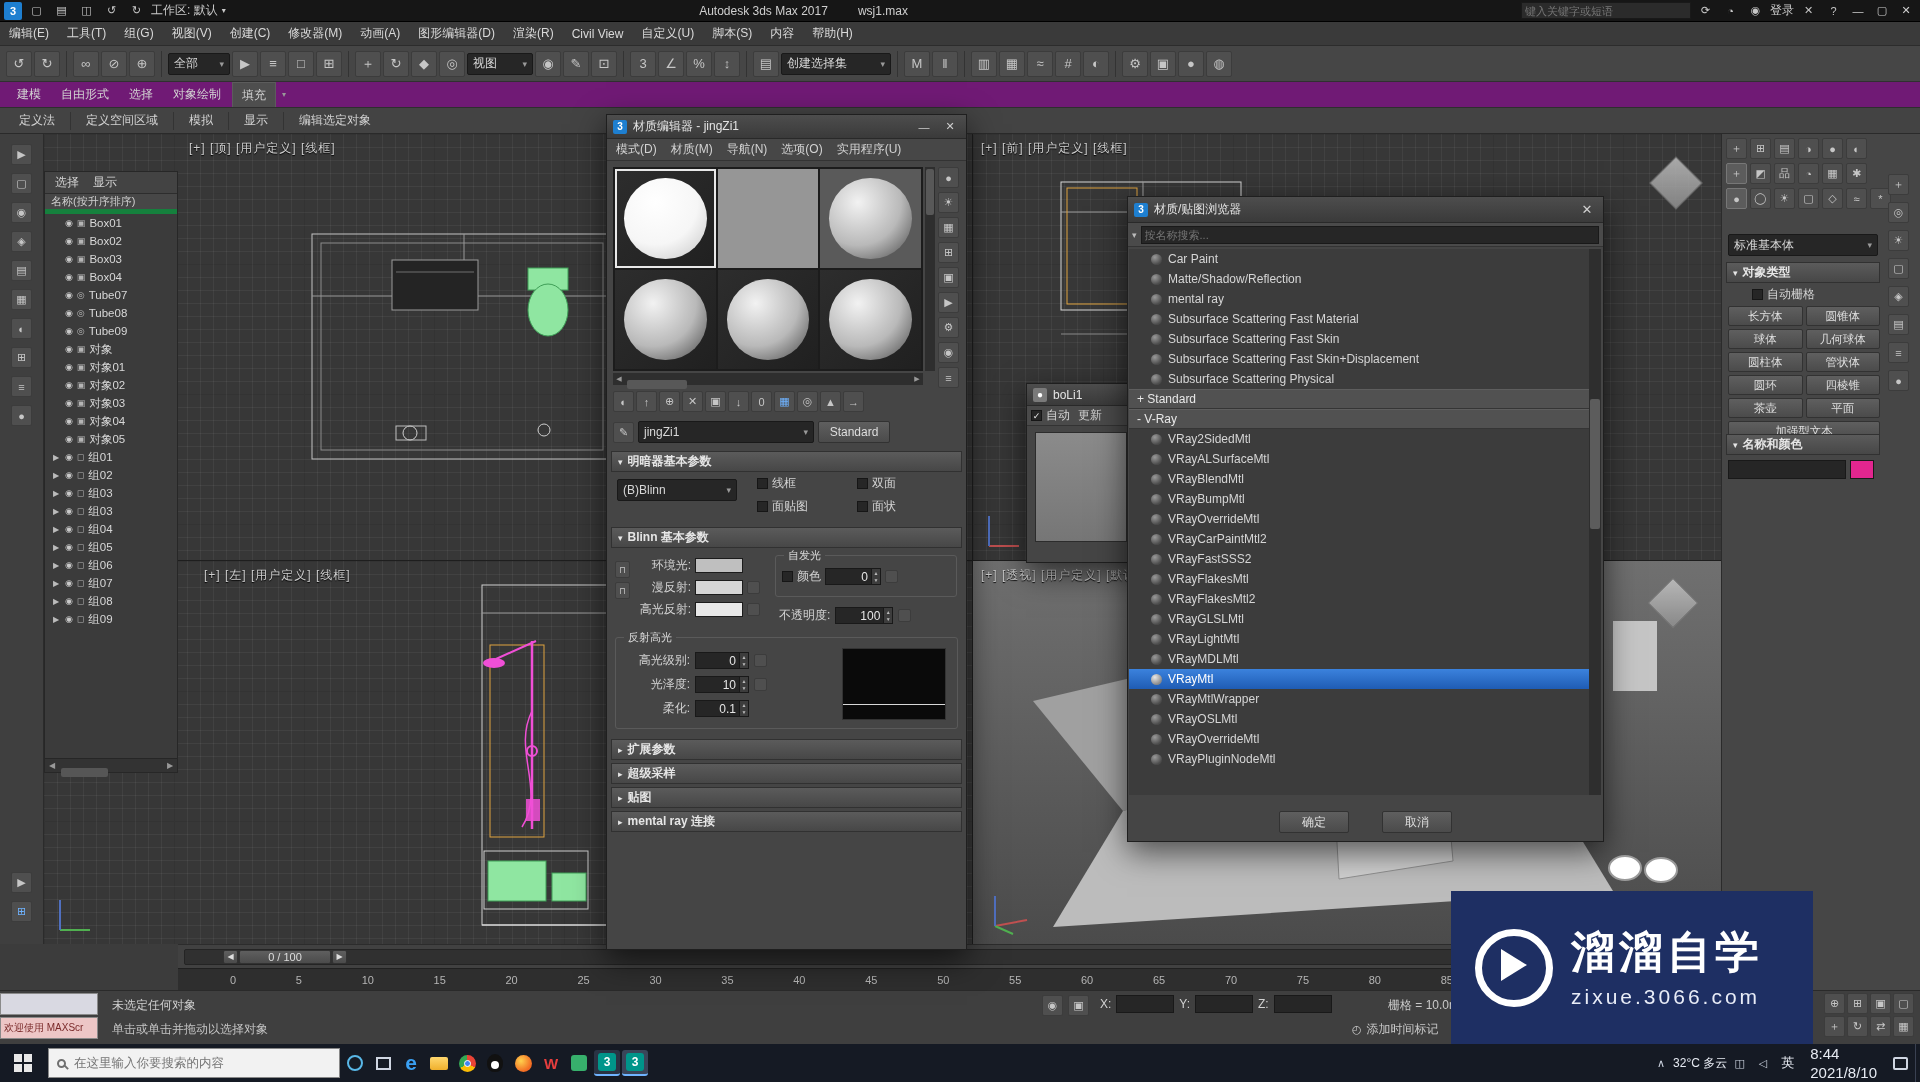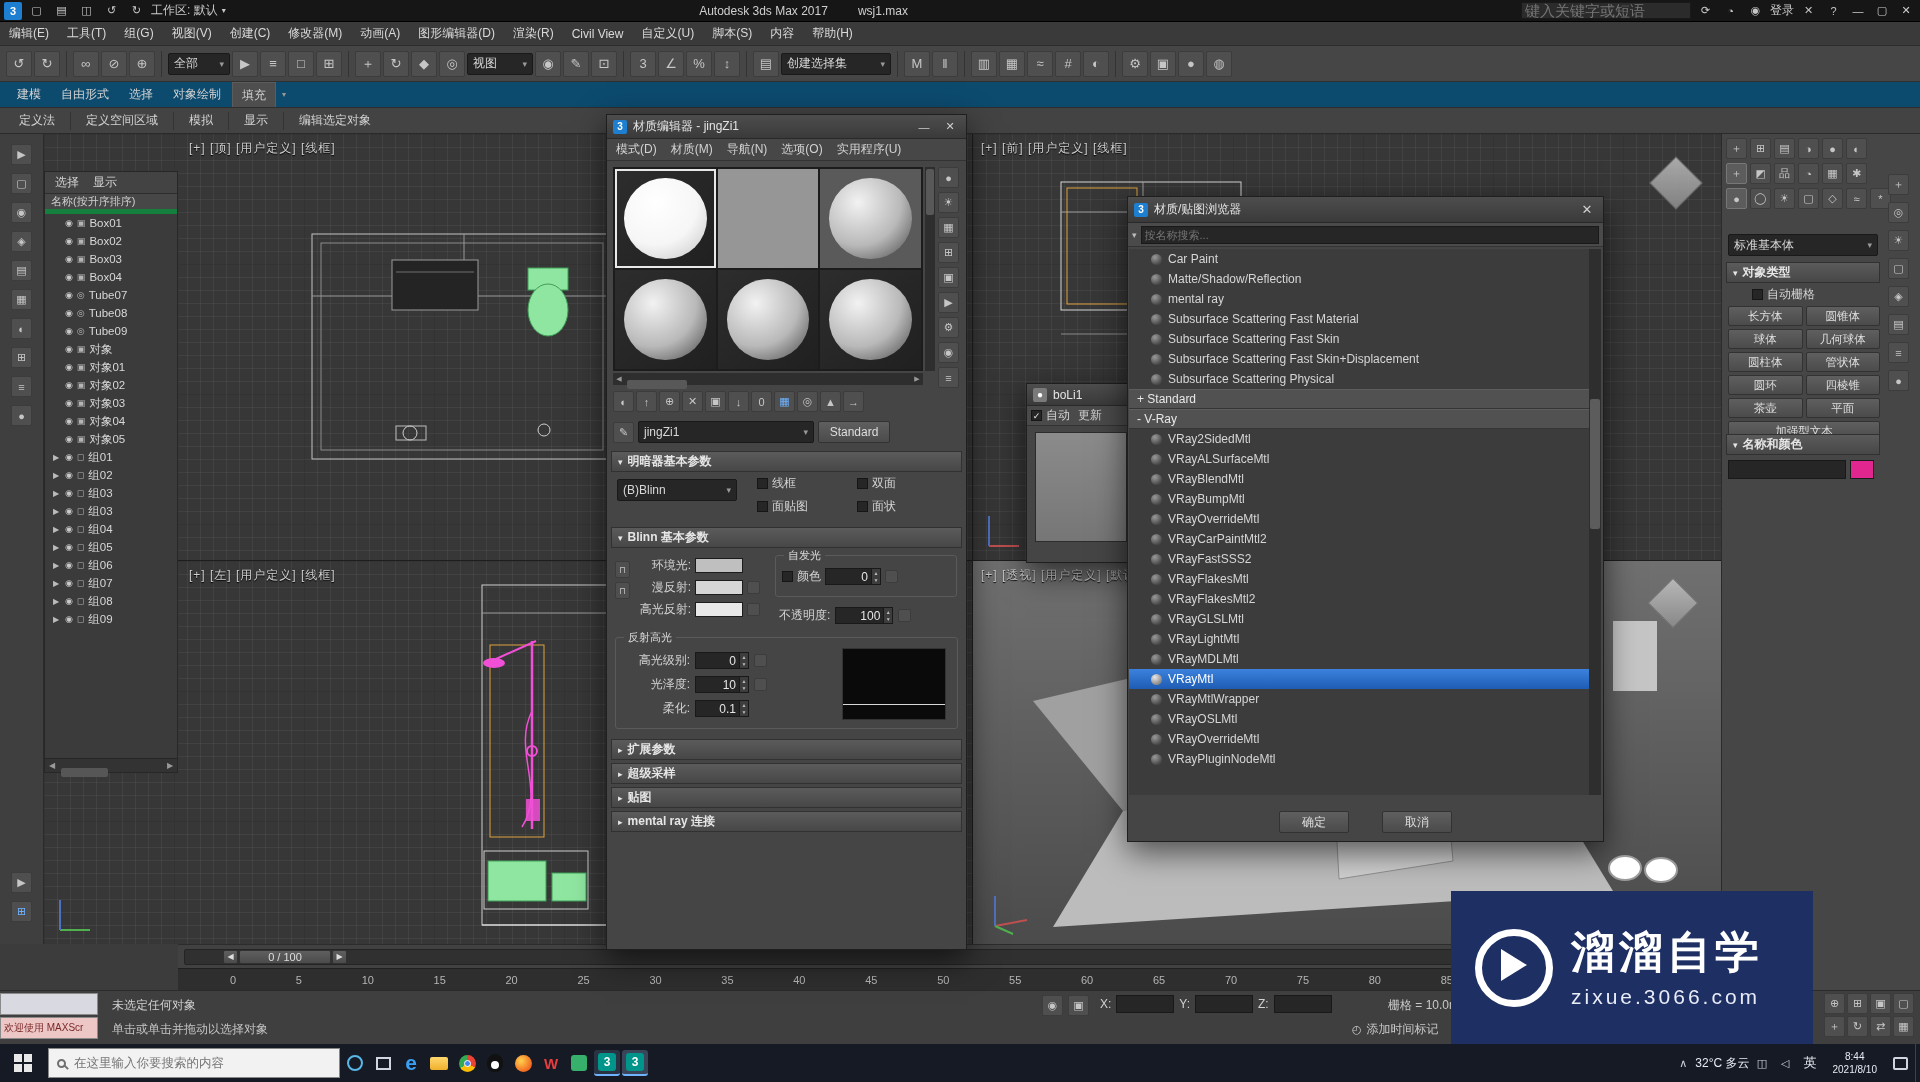--- a/index.html
+++ b/index.html
@@ -68,21 +68,21 @@
     <span class="ic sm flat">↺</span>
     <span class="ic sm flat">↻</span>
     <span class="row" style="gap:4px;color:#c9c9c9">
         <span>工作区: 默认</span>
         <span style="font-size:8px">▾</span>
       </span>
     <div style="flex:1"></div>
     <span style="color:#cfcfcf">Autodesk 3ds Max 2017</span>
     <span style="color:#cfcfcf;margin-left:26px">wsj1.max</span>
     <div style="flex:1.3"></div>
-    <input class="field" style="width: 170px; height: 17px; background: rgb(43, 43, 43); font-size: 15px; color: rgb(187, 187, 187);" placeholder="键入关键字或短语">
+    <input class="field" style="width: 170px; height: 17px; background: rgb(43, 43, 43); font-size: 11px; color: rgb(187, 187, 187);" placeholder="键入关键字或短语">
     <span class="ic sm flat">⟳</span>
     <span class="ic sm flat">◔</span>
     <span class="ic sm flat">◉</span>
     <span style="color:#c9c9c9">登录</span>
     <span class="ic sm flat">✕</span>
     <span class="ic sm flat">?</span>
     <span class="wbtn">—</span>
     <span class="wbtn">▢</span>
     <span class="wbtn">✕</span>
   </div>
@@ -152,21 +152,21 @@
     <span class="ic">≈</span>
     <span class="ic">#</span>
     <span class="ic">◐</span>
     <span class="sep"></span>
     <span class="ic">⚙</span>
     <span class="ic">▣</span>
     <span class="ic">●</span>
     <span class="ic">◍</span>
   </div>
 
-  <div class="abs row" style="left:0;top:82px;width:1920px;height:26px;background:#0c4a6e;border-bottom:1px solid #2e2e2e;gap:2px;padding:0 8px">
+  <div class="abs row" style="left:0;top:82px;width:1920px;height:26px;background:#701a75;border-bottom:1px solid #2e2e2e;gap:2px;padding:0 8px">
     <span class="menu-item">建模</span>
     <span class="menu-item">自由形式</span>
     <span class="menu-item">选择</span>
     <span class="menu-item">对象绘制</span>
     <span class="menu-item" style="background:#4e4e4e;border:1px solid #5c5c5c;border-bottom:none">填充</span>
     <span style="font-size:8px;color:#999;margin-left:4px">▾</span>
   </div>
   <div class="abs row" style="left:0;top:108px;width:1920px;height:26px;background:#434343;border-bottom:1px solid #2a2a2a;gap:2px;padding:0 10px">
     <span class="menu-item">定义法</span>
     <span class="sep" style="height:18px"></span>
@@ -250,21 +250,21 @@
       <svg width="50" height="50" style="position:absolute;left:10px;bottom:8px">
         <line x1="12" y1="40" x2="44" y2="34" stroke="#c05050" stroke-width="2"></line>
         <line x1="12" y1="40" x2="30" y2="48" stroke="#50b050" stroke-width="2"></line>
         <line x1="12" y1="40" x2="12" y2="10" stroke="#5070c0" stroke-width="2"></line>
       </svg>
     </div>
   </div>
 
   <span class="vp-label" style="left:189px;top:140px">[+] [顶] [用户定义] [线框]</span>
   <span class="vp-label" style="left:981px;top:140px">[+] [前] [用户定义] [线框]</span>
-  <span class="vp-label" style="left:189px;top:567px">[+] [左] [用户定义] [线框]</span>
+  <span class="vp-label" style="left:204px;top:567px">[+] [左] [用户定义] [线框]</span>
   <span class="vp-label" style="left:981px;top:567px">[+] [透视] [用户定义] [默认明暗处理]</span>
 
   <div class="abs" style="left:0;top:134px;width:44px;height:810px;background:#3f3f3f;border-right:1px solid #2b2b2b;display:flex;flex-direction:column;align-items:center;gap:8px;padding-top:10px">
     <span class="ic sm">▶</span>
     <span class="ic sm">▢</span>
     <span class="ic sm">◉</span>
     <span class="ic sm">◈</span>
     <span class="ic sm">▤</span>
     <span class="ic sm">▦</span>
     <span class="ic sm">◐</span>
@@ -1015,21 +1015,21 @@
       </div>
     <div class="tb-ic" style="background:#3a4559;border-bottom:2px solid #6fb3ff">
         <span style="width:18px;height:18px;background:#00958a;border-radius:3px;color:#fff;font-size:12px;font-weight:bold;display:flex;align-items:center;justify-content:center">3</span>
       </div>
     <div style="flex:1"></div>
     <span style="color:#cfd6e2;font-size:11px;padding:0 6px">∧</span>
     <span style="color:#e6eaf2;font-size:12px;white-space:nowrap">32°C 多云</span>
     <span class="ic sm flat" style="color:#cfd6e2">◫</span>
     <span class="ic sm flat" style="color:#cfd6e2">◁</span>
     <span style="color:#e6eaf2;font-size:13px;padding:0 6px">英</span>
-    <div style="text-align:center;color:#e6eaf2;font-size:10px;line-height:1.3;padding:0 8px">
+    <div style="color:#e6eaf2;font-size:15px;line-height:1.3;padding:0 8px">
       <div>8:44</div>
       <div>2021/8/10</div>
     </div>
     <div class="tb-ic">
         <span style="width:15px;height:13px;border:2px solid #cfd6e2;border-radius:2px"></span>
       </div>
     <div style="width:5px;height:38px;border-left:1px solid #3a4152"></div>
   </div>
 
 </div>

